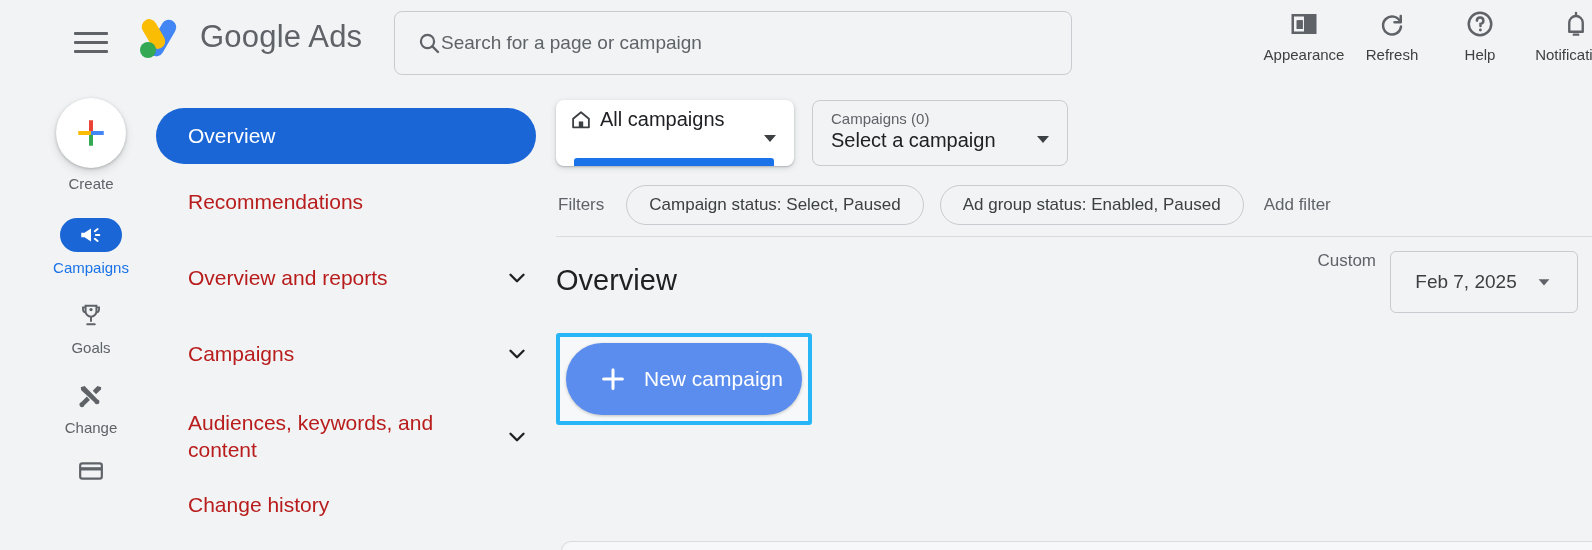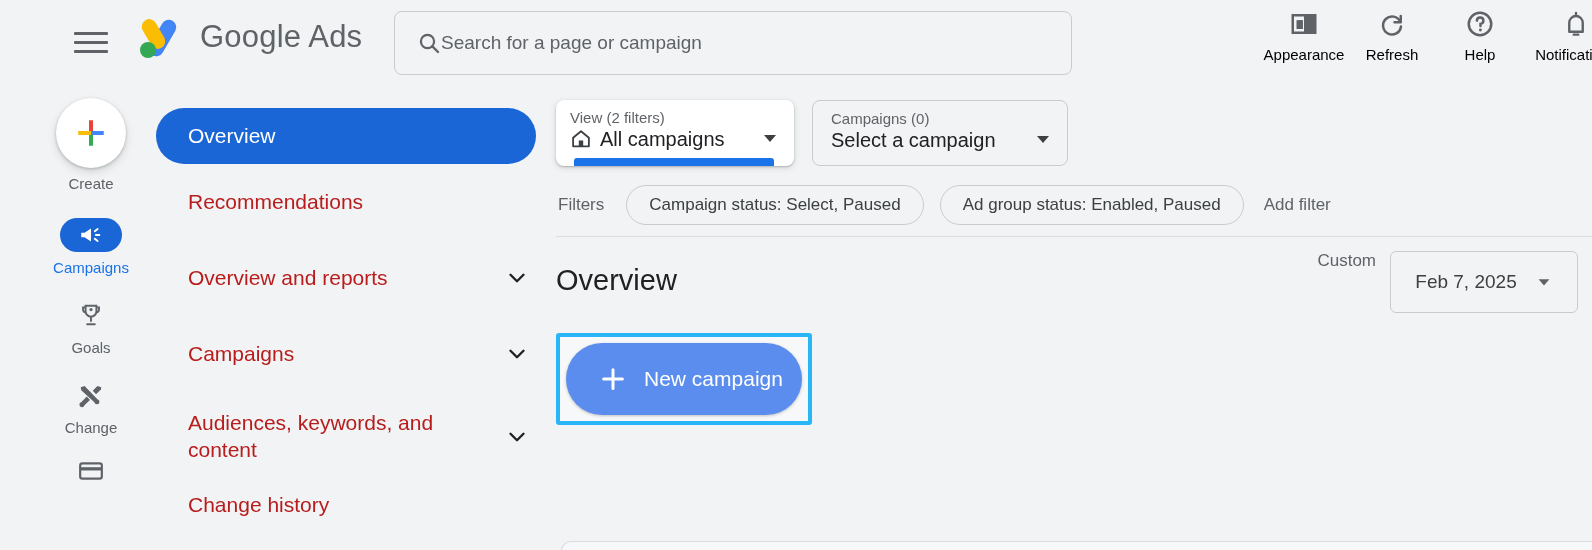--- a/index.html
+++ b/index.html
@@ -39,21 +39,21 @@
   }
   .search-ph { font-size: 19px; color: #5f6368; }
 
   .topactions { position: absolute; right: 0px; top: 8px; display: flex; align-items: flex-start; gap: 0px; }
   .topact {
     width: 88px; display: flex; flex-direction: column; align-items: center; gap: 6px;
     cursor: pointer; color: #5f6368;
   }
   .topact.wide { width: 104px; }
   .topact .ico { height: 32px; display: flex; align-items: center; justify-content: center; }
-  .topact .lbl { font-size: 15px; color: #000000; white-space: nowrap; }
+  .topact .lbl { font-size: 15px; color: #404040; white-space: nowrap; }
 
   
   .rail {
     position: absolute; left: 0; top: 86px; width: 110px; height: 464px;
     background: #f1f3f4;
     display: flex; flex-direction: column; align-items: center;
     padding-top: 12px;
   }
   .rail-item { display: flex; flex-direction: column; align-items: center; cursor: pointer; }
   .create-fab {
@@ -334,21 +334,20 @@
       <span class="nav-text">Change history</span>
     </div>
 
   </div>
 
   <div class="main">
 
     <div class="selectors">
 
       <div class="view-card">
-        <div class="sel-small">View (2 filters)</div>
         <div class="sel-big">
           <svg width="22" height="22" viewBox="0 0 24 24">
             <path d="M12 3.6L3.4 10.6V20h17.2v-9.4z" fill="none" stroke="#3c4043" stroke-width="2" stroke-linejoin="round"></path>
             <rect x="9.6" y="13.6" width="4.8" height="6.4" fill="#3c4043"></rect>
           </svg>
           <span>All campaigns</span>
         </div>
         <svg class="sel-caret" width="20" height="20" viewBox="0 0 20 20">
             <path d="M4 7l6 7 6-7z" fill="#3c4043"></path>
           </svg>

